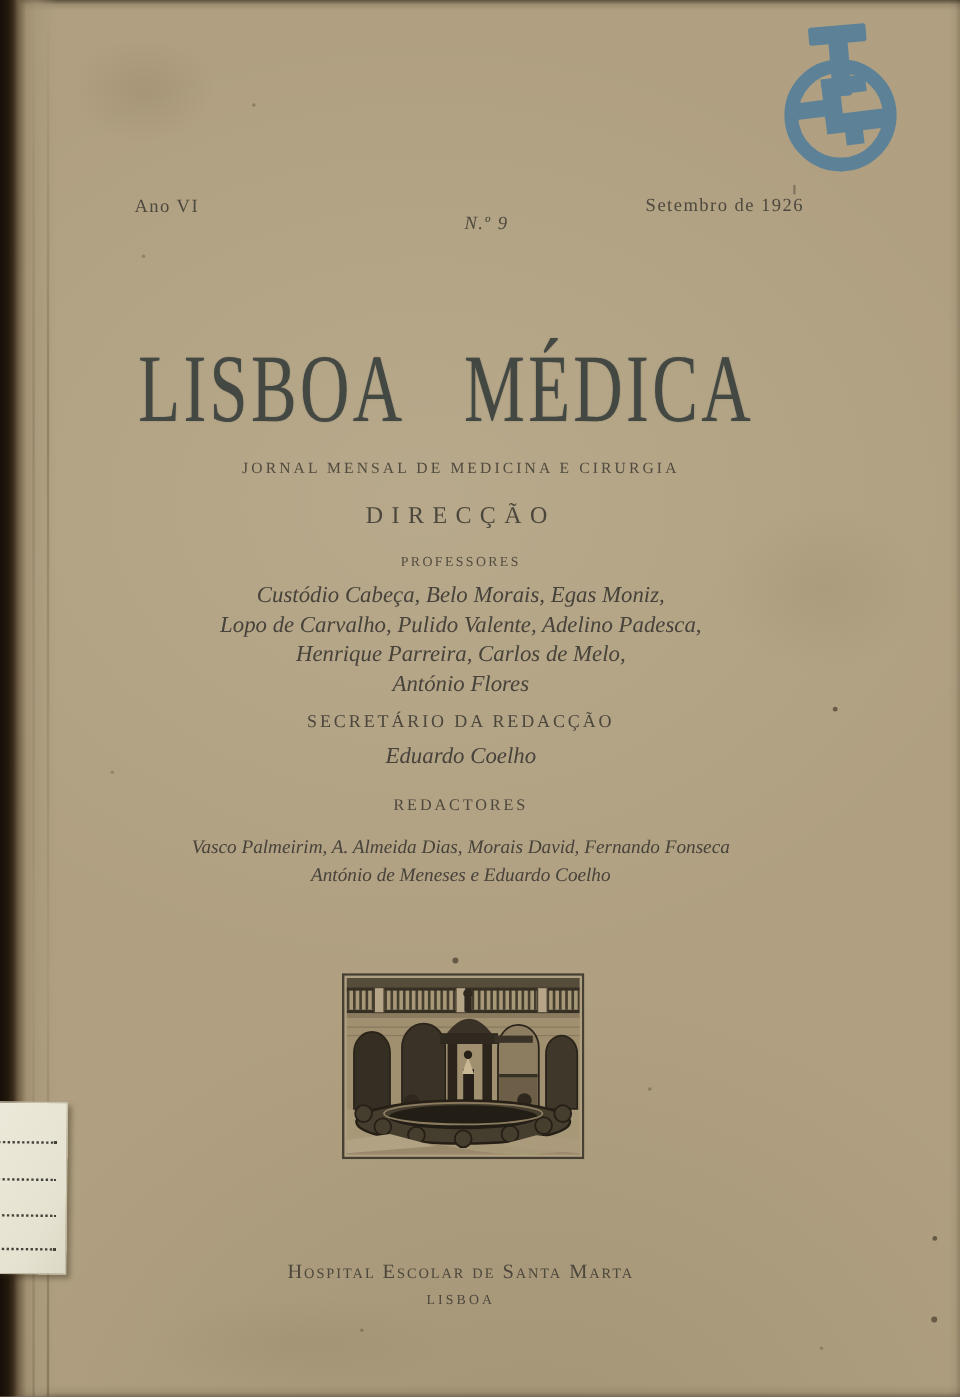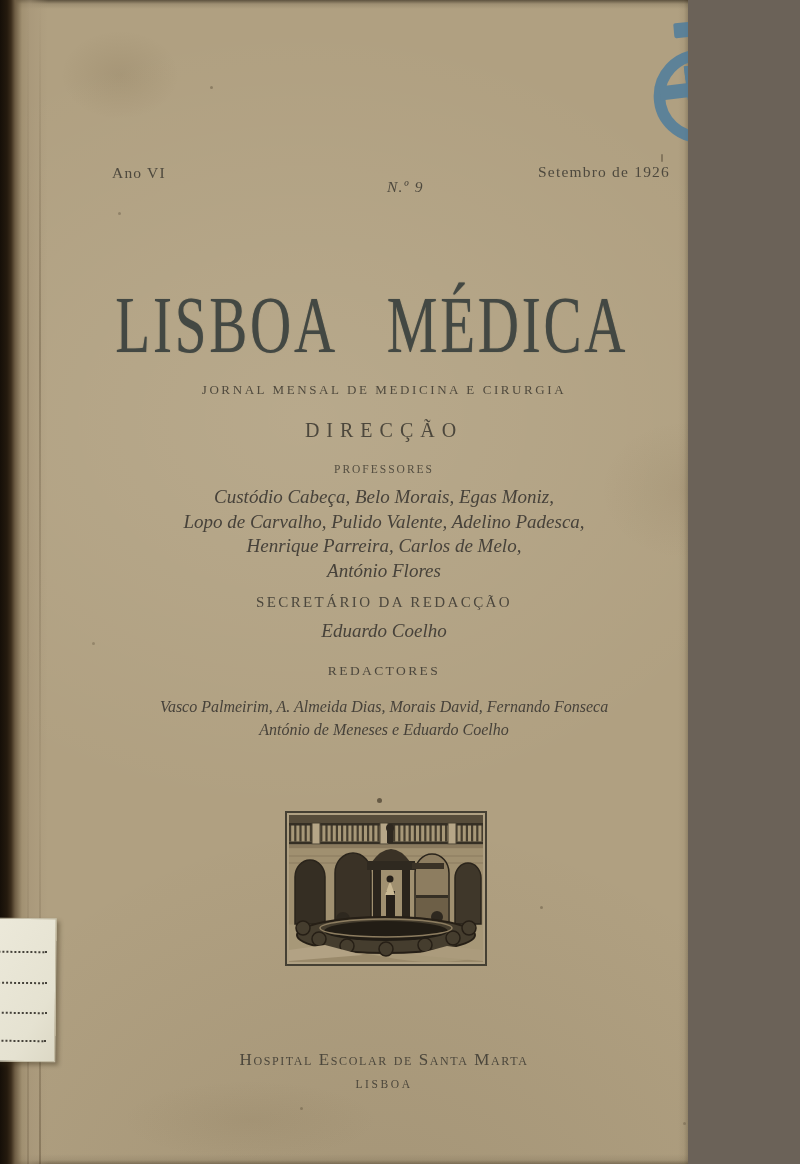--- a/index.html
+++ b/index.html
@@ -1,18 +1,18 @@
 <!DOCTYPE html>
 <html><head>
 <meta charset="utf-8">
 <style>
   html,body{margin:0;padding:0;background:#6b6258;}
   .page{
     position:relative;
-    width:688px;height:1164px;
+    width:800px;height:1164px;
     overflow:hidden;
     font-family:"Liberation Serif","DejaVu Serif",serif;
     color:#4c473d;
     background-color:#b0a081;
     background-image:
       radial-gradient(ellipse 820px 640px at 44% 36%, rgba(255,250,235,0.10), rgba(0,0,0,0) 62%),
       radial-gradient(ellipse 900px 800px at 55% 108%, rgba(60,45,25,0.10), rgba(0,0,0,0) 55%),
       linear-gradient(180deg, rgba(25,18,8,0.55) 0px, rgba(25,18,8,0.12) 4px, rgba(0,0,0,0) 9px),
       linear-gradient(0deg, rgba(40,30,15,0.35) 0px, rgba(40,30,15,0.08) 4px, rgba(0,0,0,0) 10px),
       linear-gradient(270deg, rgba(40,30,15,0.22) 0px, rgba(40,30,15,0.05) 4px, rgba(0,0,0,0) 10px);

